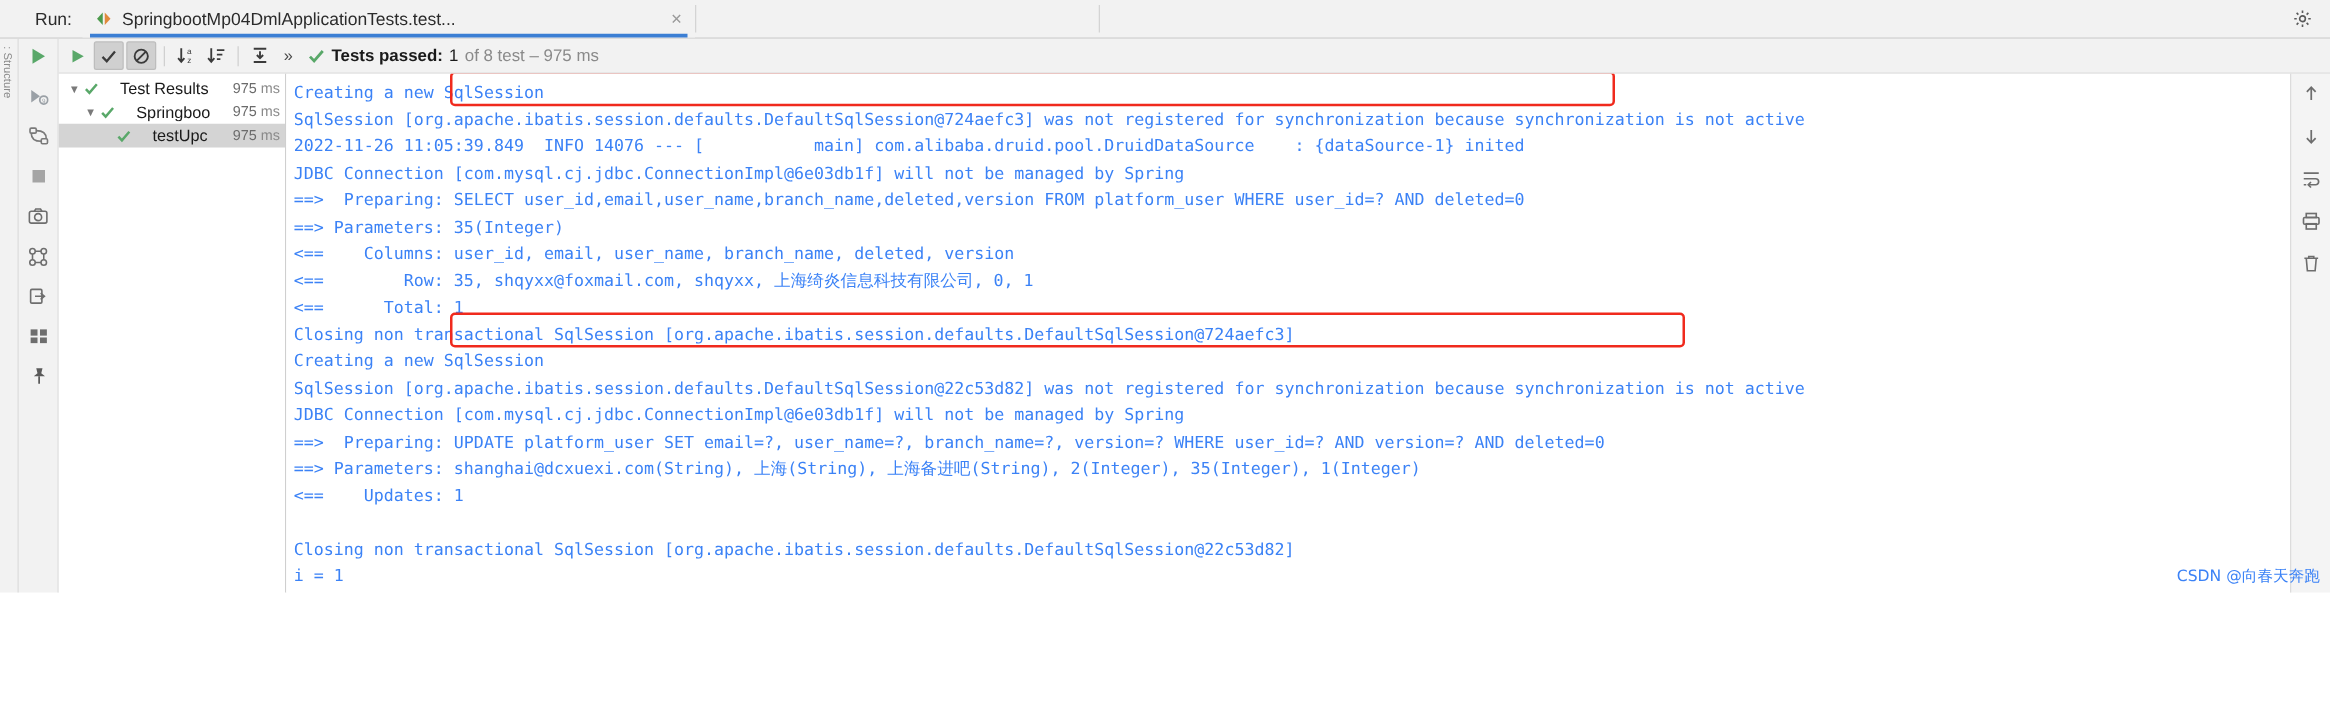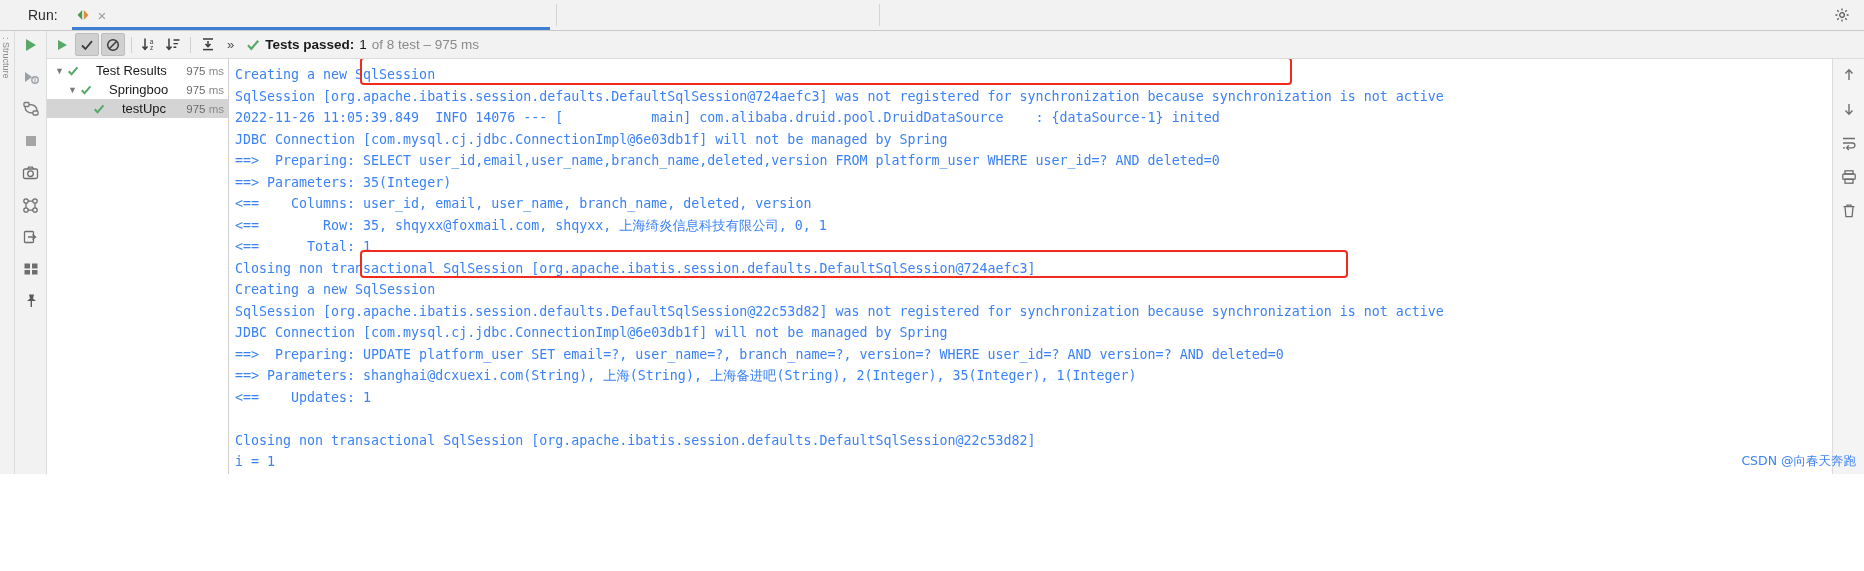--- a/index.html
+++ b/index.html
@@ -139,20 +139,21 @@
   <div class="tabbar">
     <div class="run-label">Run:</div>
     <div class="tab active">
       <span class="run-icon">
         <svg width="14" height="14" viewBox="0 0 14 14">
           <path d="M7 1 L7 13" stroke="#888" stroke-width="0"></path>
           <path d="M6.2 2 L1.6 7 L6.2 12 Z" fill="#4c9a4c"></path>
           <path d="M7.8 2 L12.4 7 L7.8 12 Z" fill="#e08a3c"></path>
         </svg>
       </span>
+      <span class="tab-title">SpringbootMp04DmlApplicationTests.test...</span>
       <span class="tab-close">×</span>
     </div>
     <div class="tab-sep"></div>
     <div class="tabbar-spacer">
       <div style="width:322px"></div>
       <div class="tab-sep"></div>
     </div>
     <div class="gear">
       <svg width="16" height="16" viewBox="0 0 16 16">
         <g fill="none" stroke="#5a5a5a" stroke-width="1.3">

